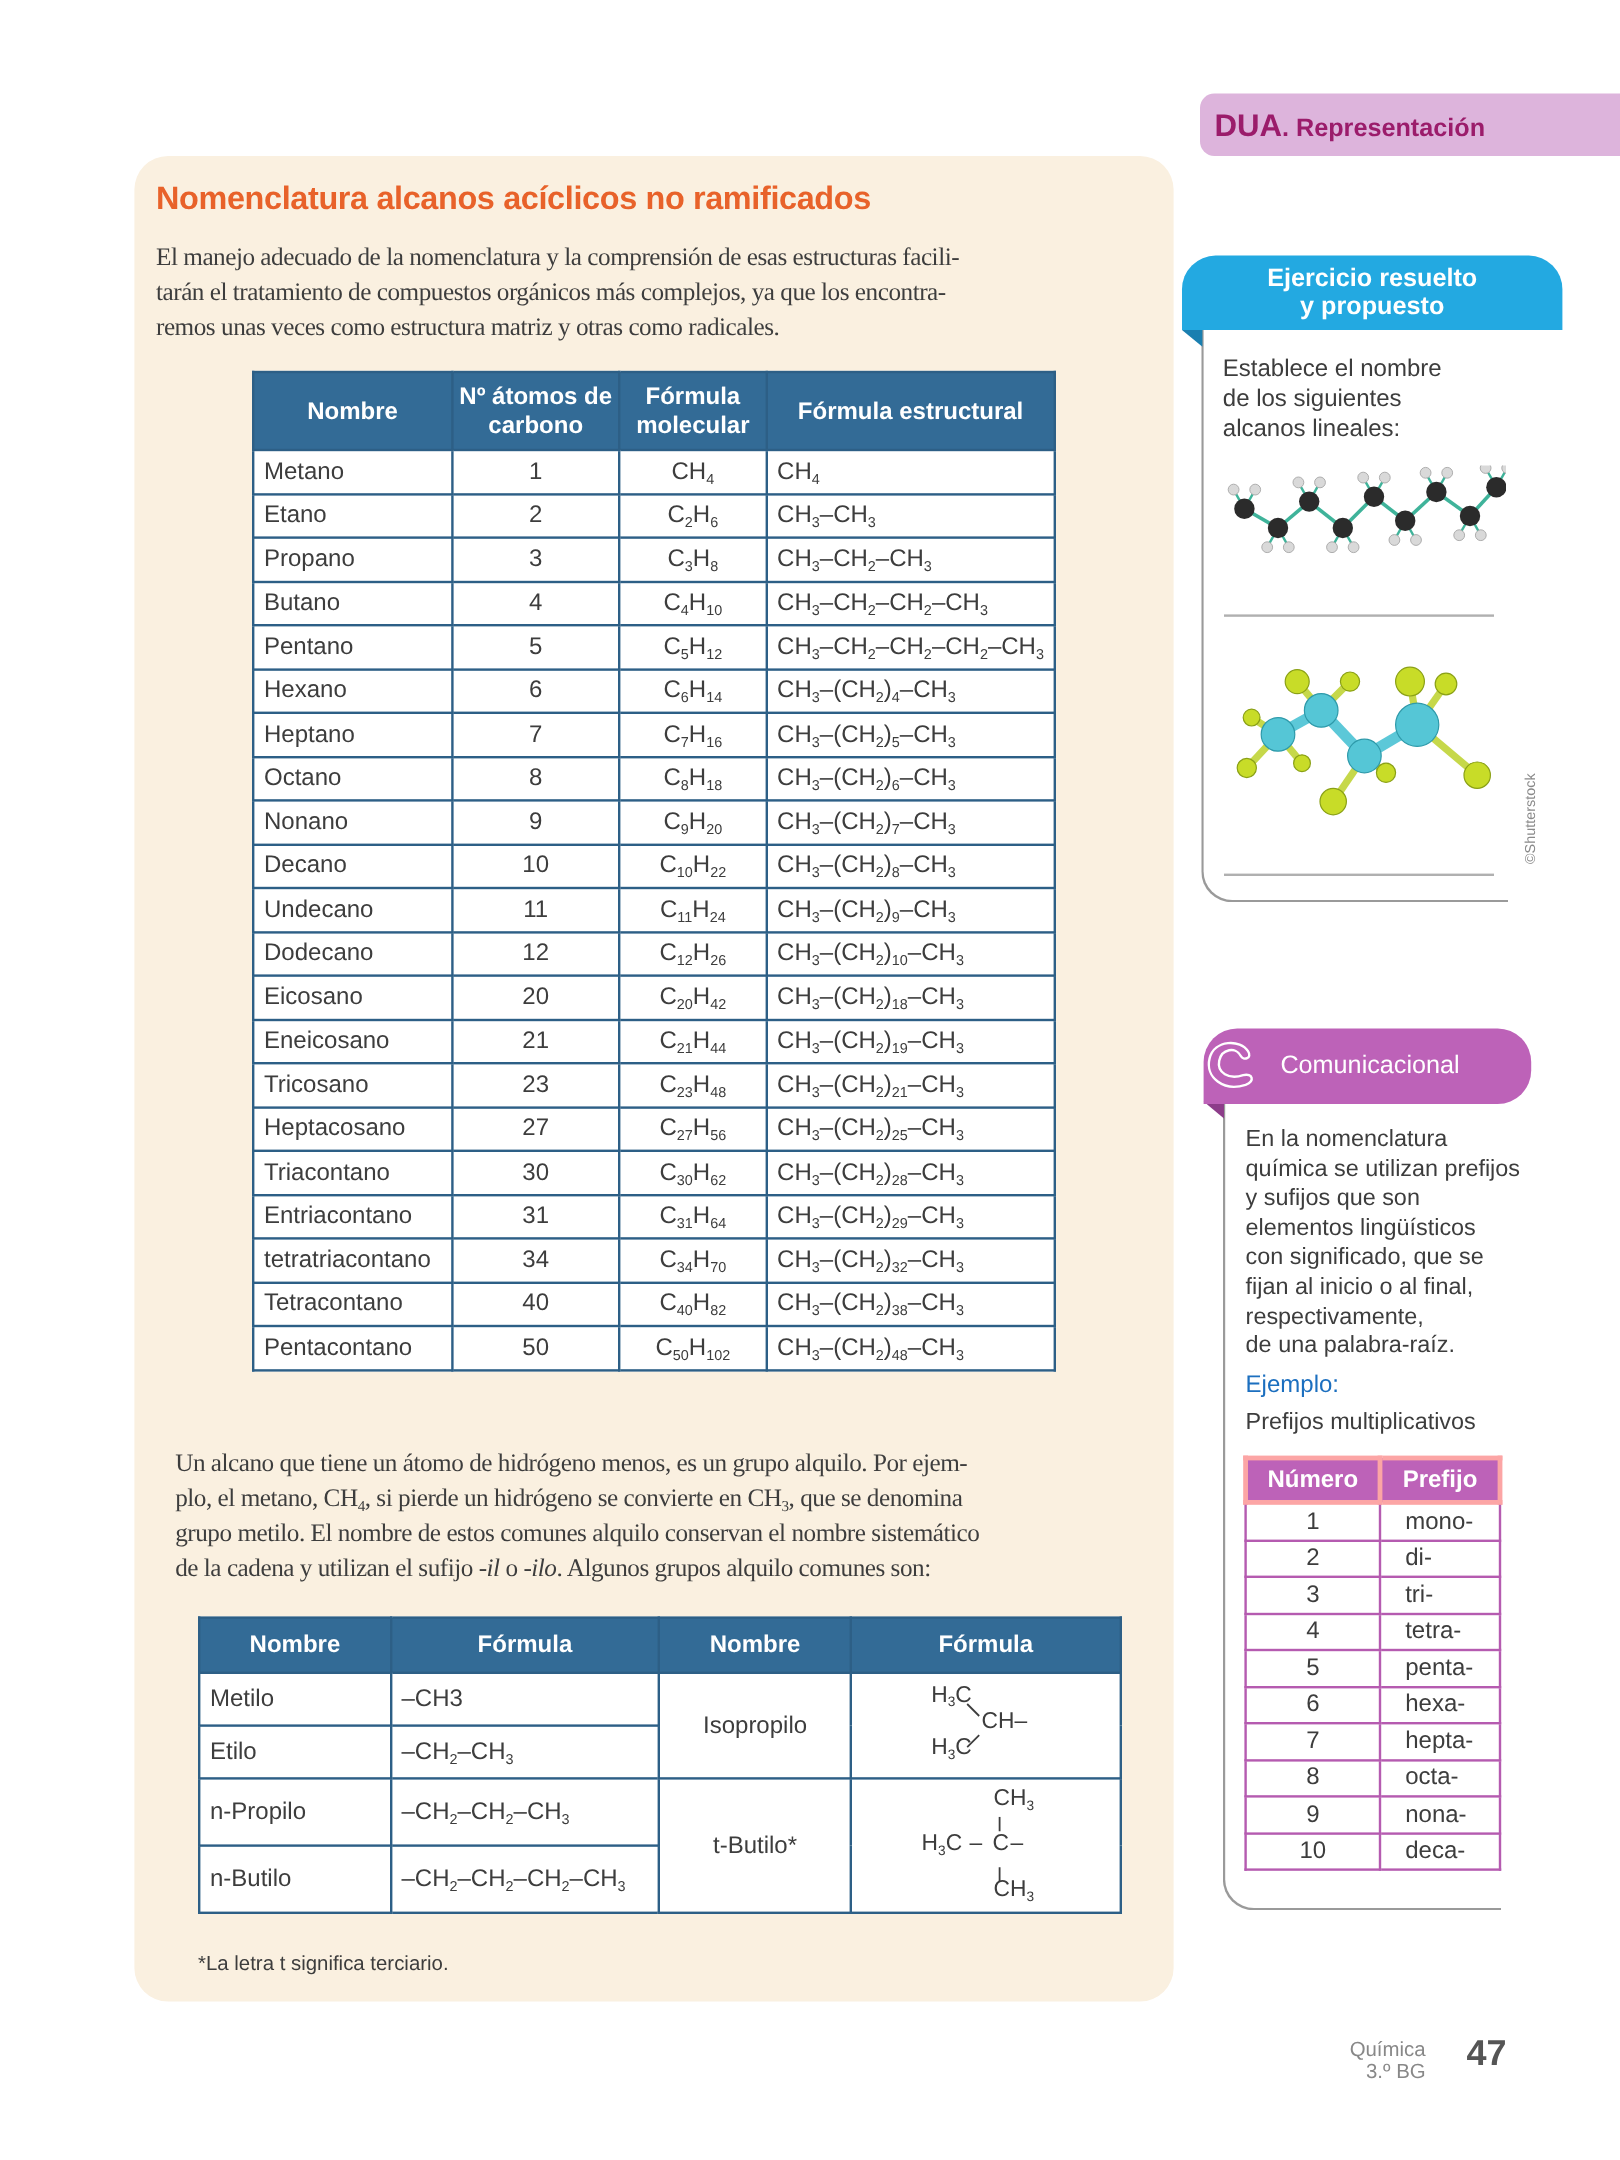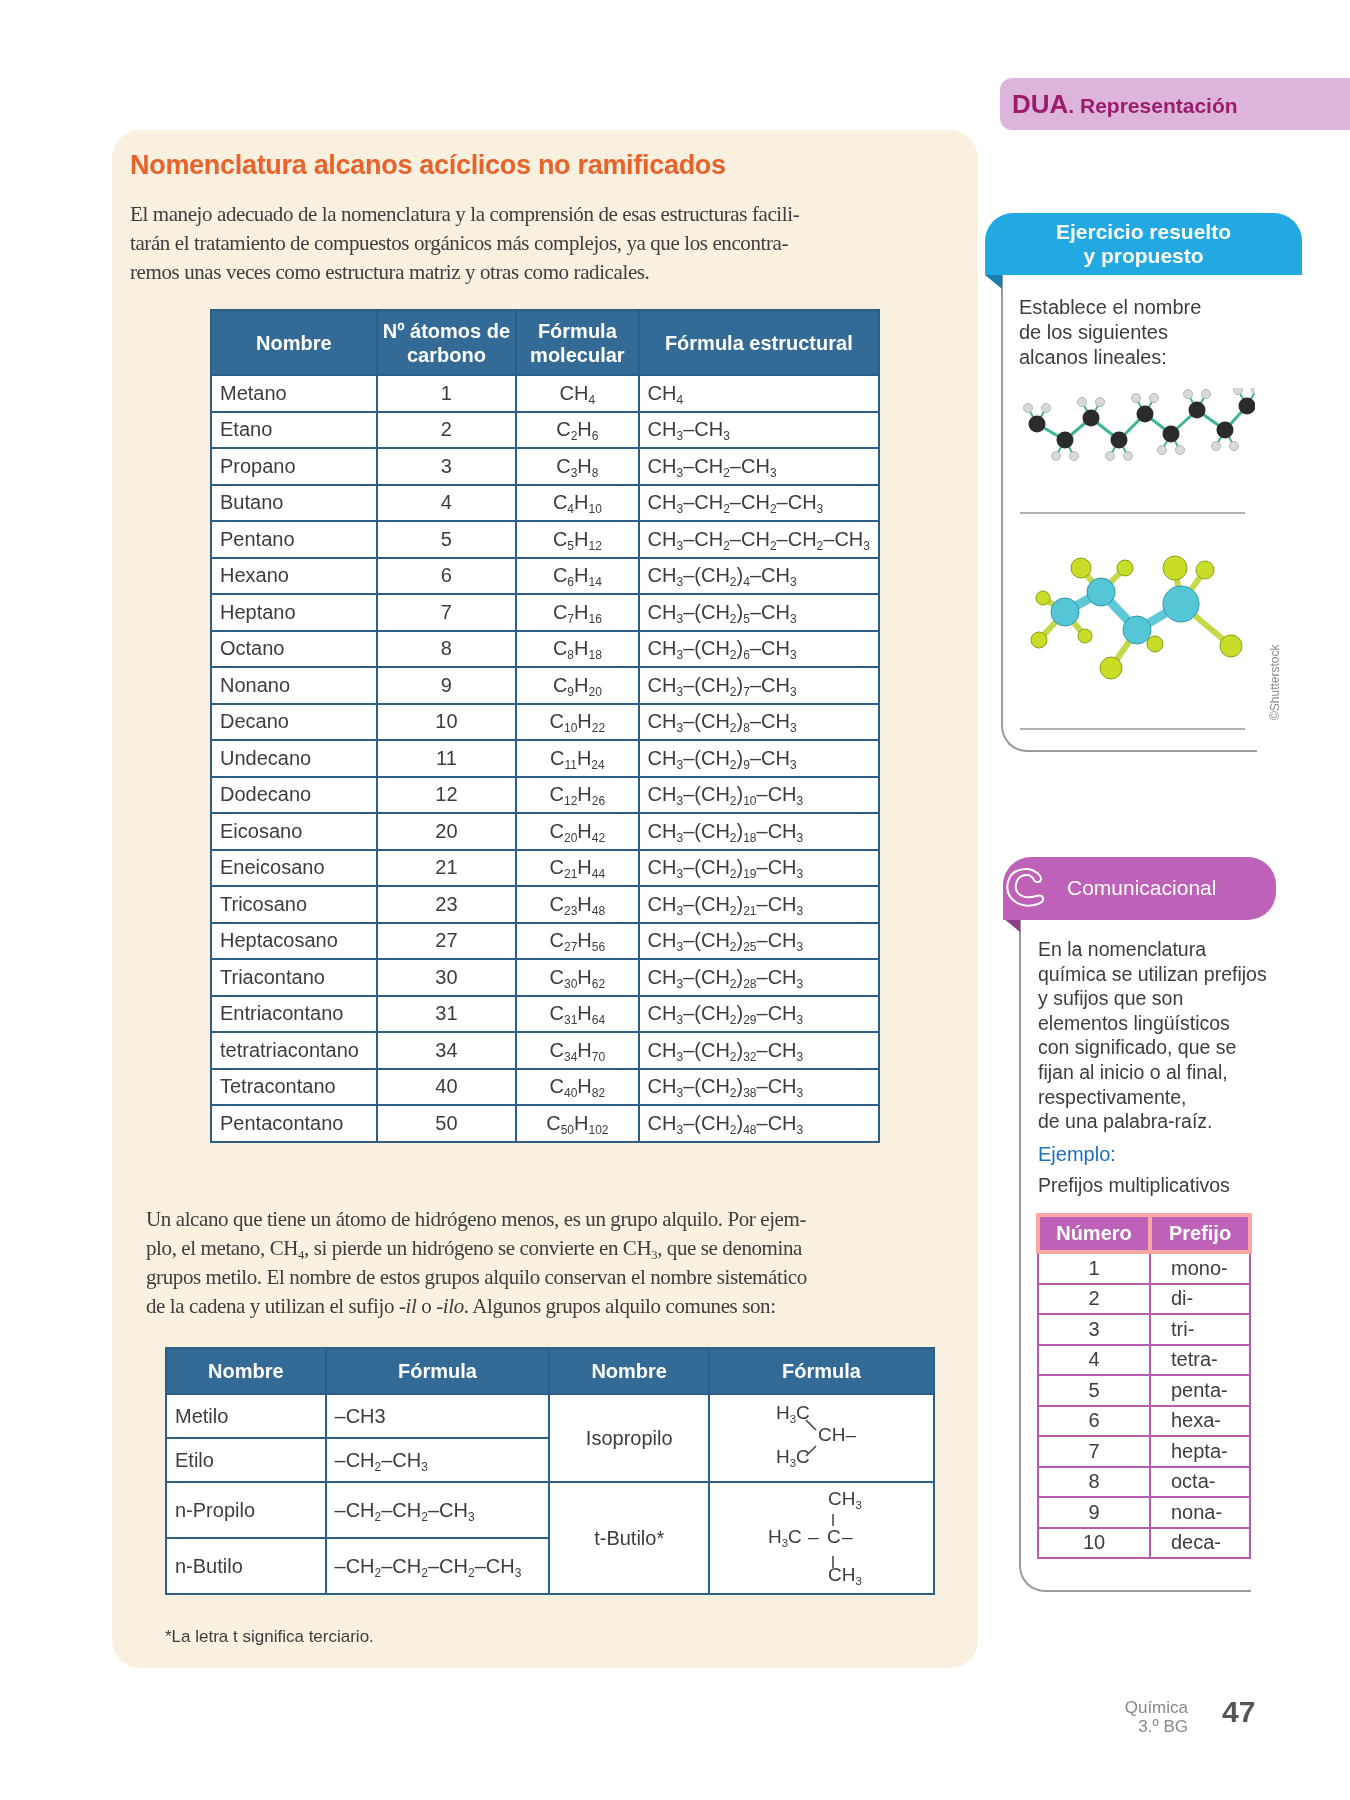--- a/index.html
+++ b/index.html
@@ -217,21 +217,21 @@
         <td class="c">50</td>
         <td class="m">C<sub>50</sub>H<sub>102</sub></td>
         <td>CH<sub>3</sub>–(CH<sub>2</sub>)<sub>48</sub>–CH<sub>3</sub></td>
       </tr>
     </tbody>
 </table>
 
 <div id="para2" class="abs para">
   <div>Un alcano que tiene un átomo de hidrógeno menos, es un grupo alquilo. Por ejem-</div>
   <div>plo, el metano, CH<sub>4</sub>, si pierde un hidrógeno se convierte en CH<sub>3</sub>, que se denomina</div>
-  <div>grupos metilo. El nombre de estos grupos alquilo conservan el nombre sistemático</div>
+  <div>grupo metilo. El nombre de estos comunes alquilo conservan el nombre sistemático</div>
   <div>de la cadena y utilizan el sufijo <i>-il</i> o <i>-ilo</i>. Algunos grupos alquilo comunes son:</div>
 </div>
 
 <table id="alkyl" class="abs">
   <colgroup>
       <col style="width:160px">
       <col style="width:224px">
       <col style="width:160px">
       <col style="width:226px">
     </colgroup>

